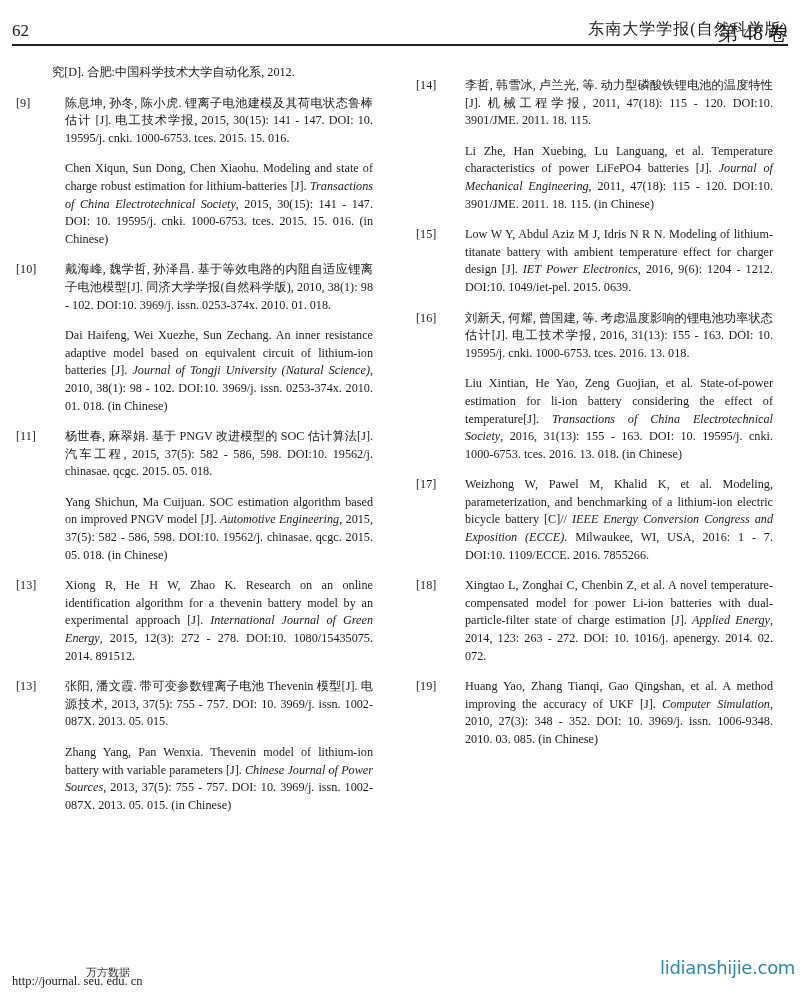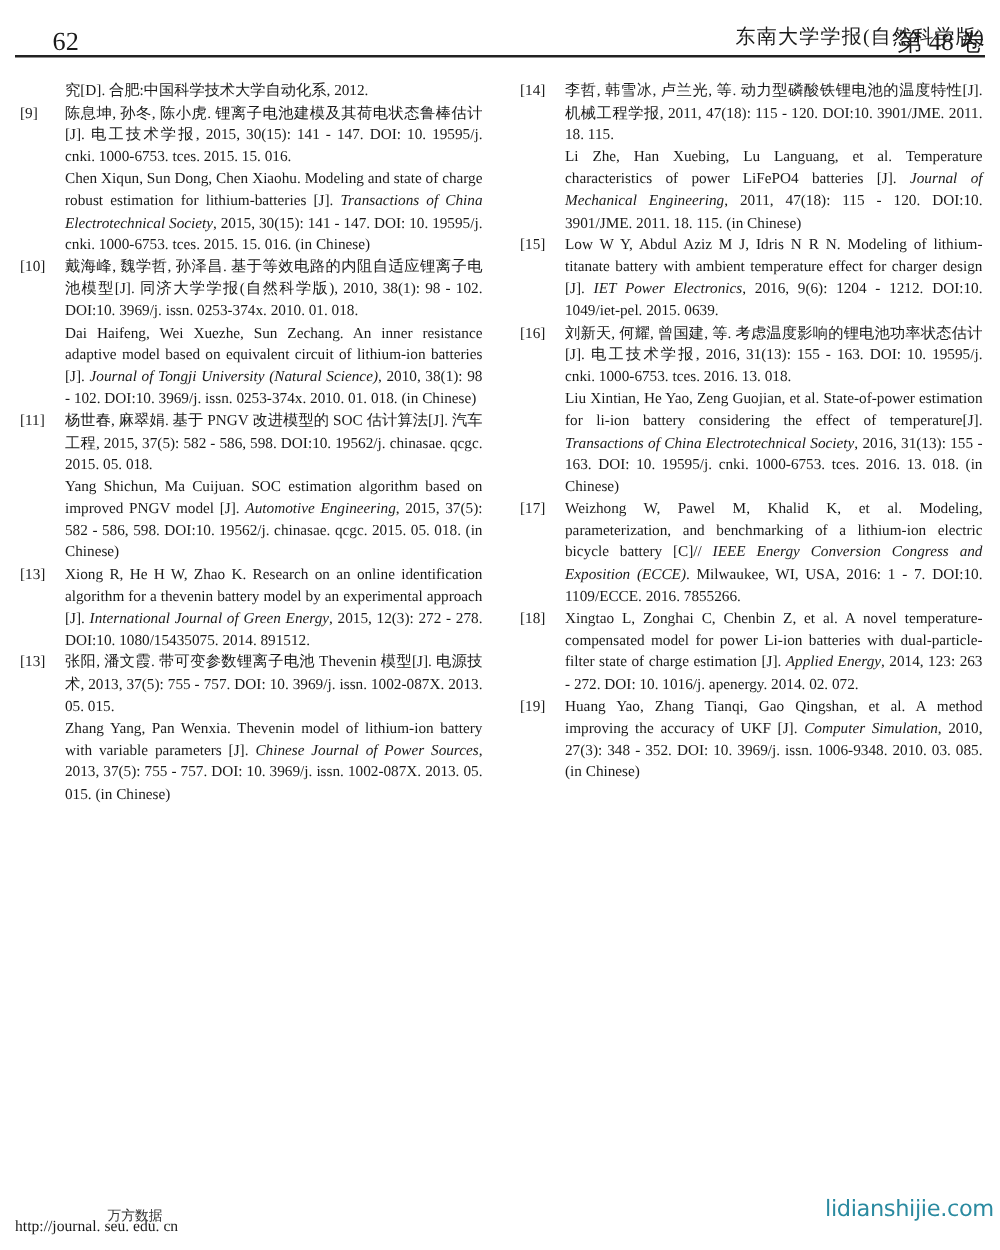--- a/index.html
+++ b/index.html
@@ -4,29 +4,29 @@
 <style>
   html, body { margin: 0; padding: 0; }
   body {
     width: 800px; height: 1000px; background: #ffffff; position: relative; overflow: hidden;
     font-family: "Liberation Serif", "DejaVu Serif", serif; color: #1a1a1a;
   }
   .header {
     position: absolute; left: 12px; top: 14px; width: 776px; height: 30px;
     border-bottom: 2px solid #222;
   }
-  .header .pno { position: absolute; left: 0; top: 7px; font-size: 21px; margin-left: 30px; }
+  .header .pno { position: absolute; left: 0; top: 7px; font-size: 17px; }
   .header .jtitle { position: absolute; left: 0; right: 0; top: 5px; text-align: right; font-size: 16px; letter-spacing: 1px; }
   .header .vol { position: absolute; right: 0; top: 6px; font-size: 20px; }
   .col { position: absolute; top: 64px; width: 370px; font-size: 12.2px; line-height: 17.6px; }
   .col.left { left: 16px; }
   .col.right { left: 416px; }
   .ref { position: relative; padding-left: 36px; margin: 0; }
   .ref .num { position: absolute; left: 0; top: 0; }
-  .ref p { margin: 0; text-align: justify; }
+  .ref p { margin: 13px; text-align: justify; }
   .cont { padding-left: 36px; margin: 0; text-align: justify; }
   i { font-style: italic; }
   .footer-url { position: absolute; left: 12px; top: 974px; font-size: 12.5px; font-family: Liberation Serif, serif; }
   .footer-mark { position: absolute; left: 86px; top: 965px; font-size: 11px; color: #333; text-align: center; }
   .watermark {
     position: absolute; left: 660px; top: 957px; font-size: 18px; color: #2a8aa0;
     font-family: "DejaVu Sans", sans-serif; letter-spacing: -0.3px;
   }
 </style>
 </head>

